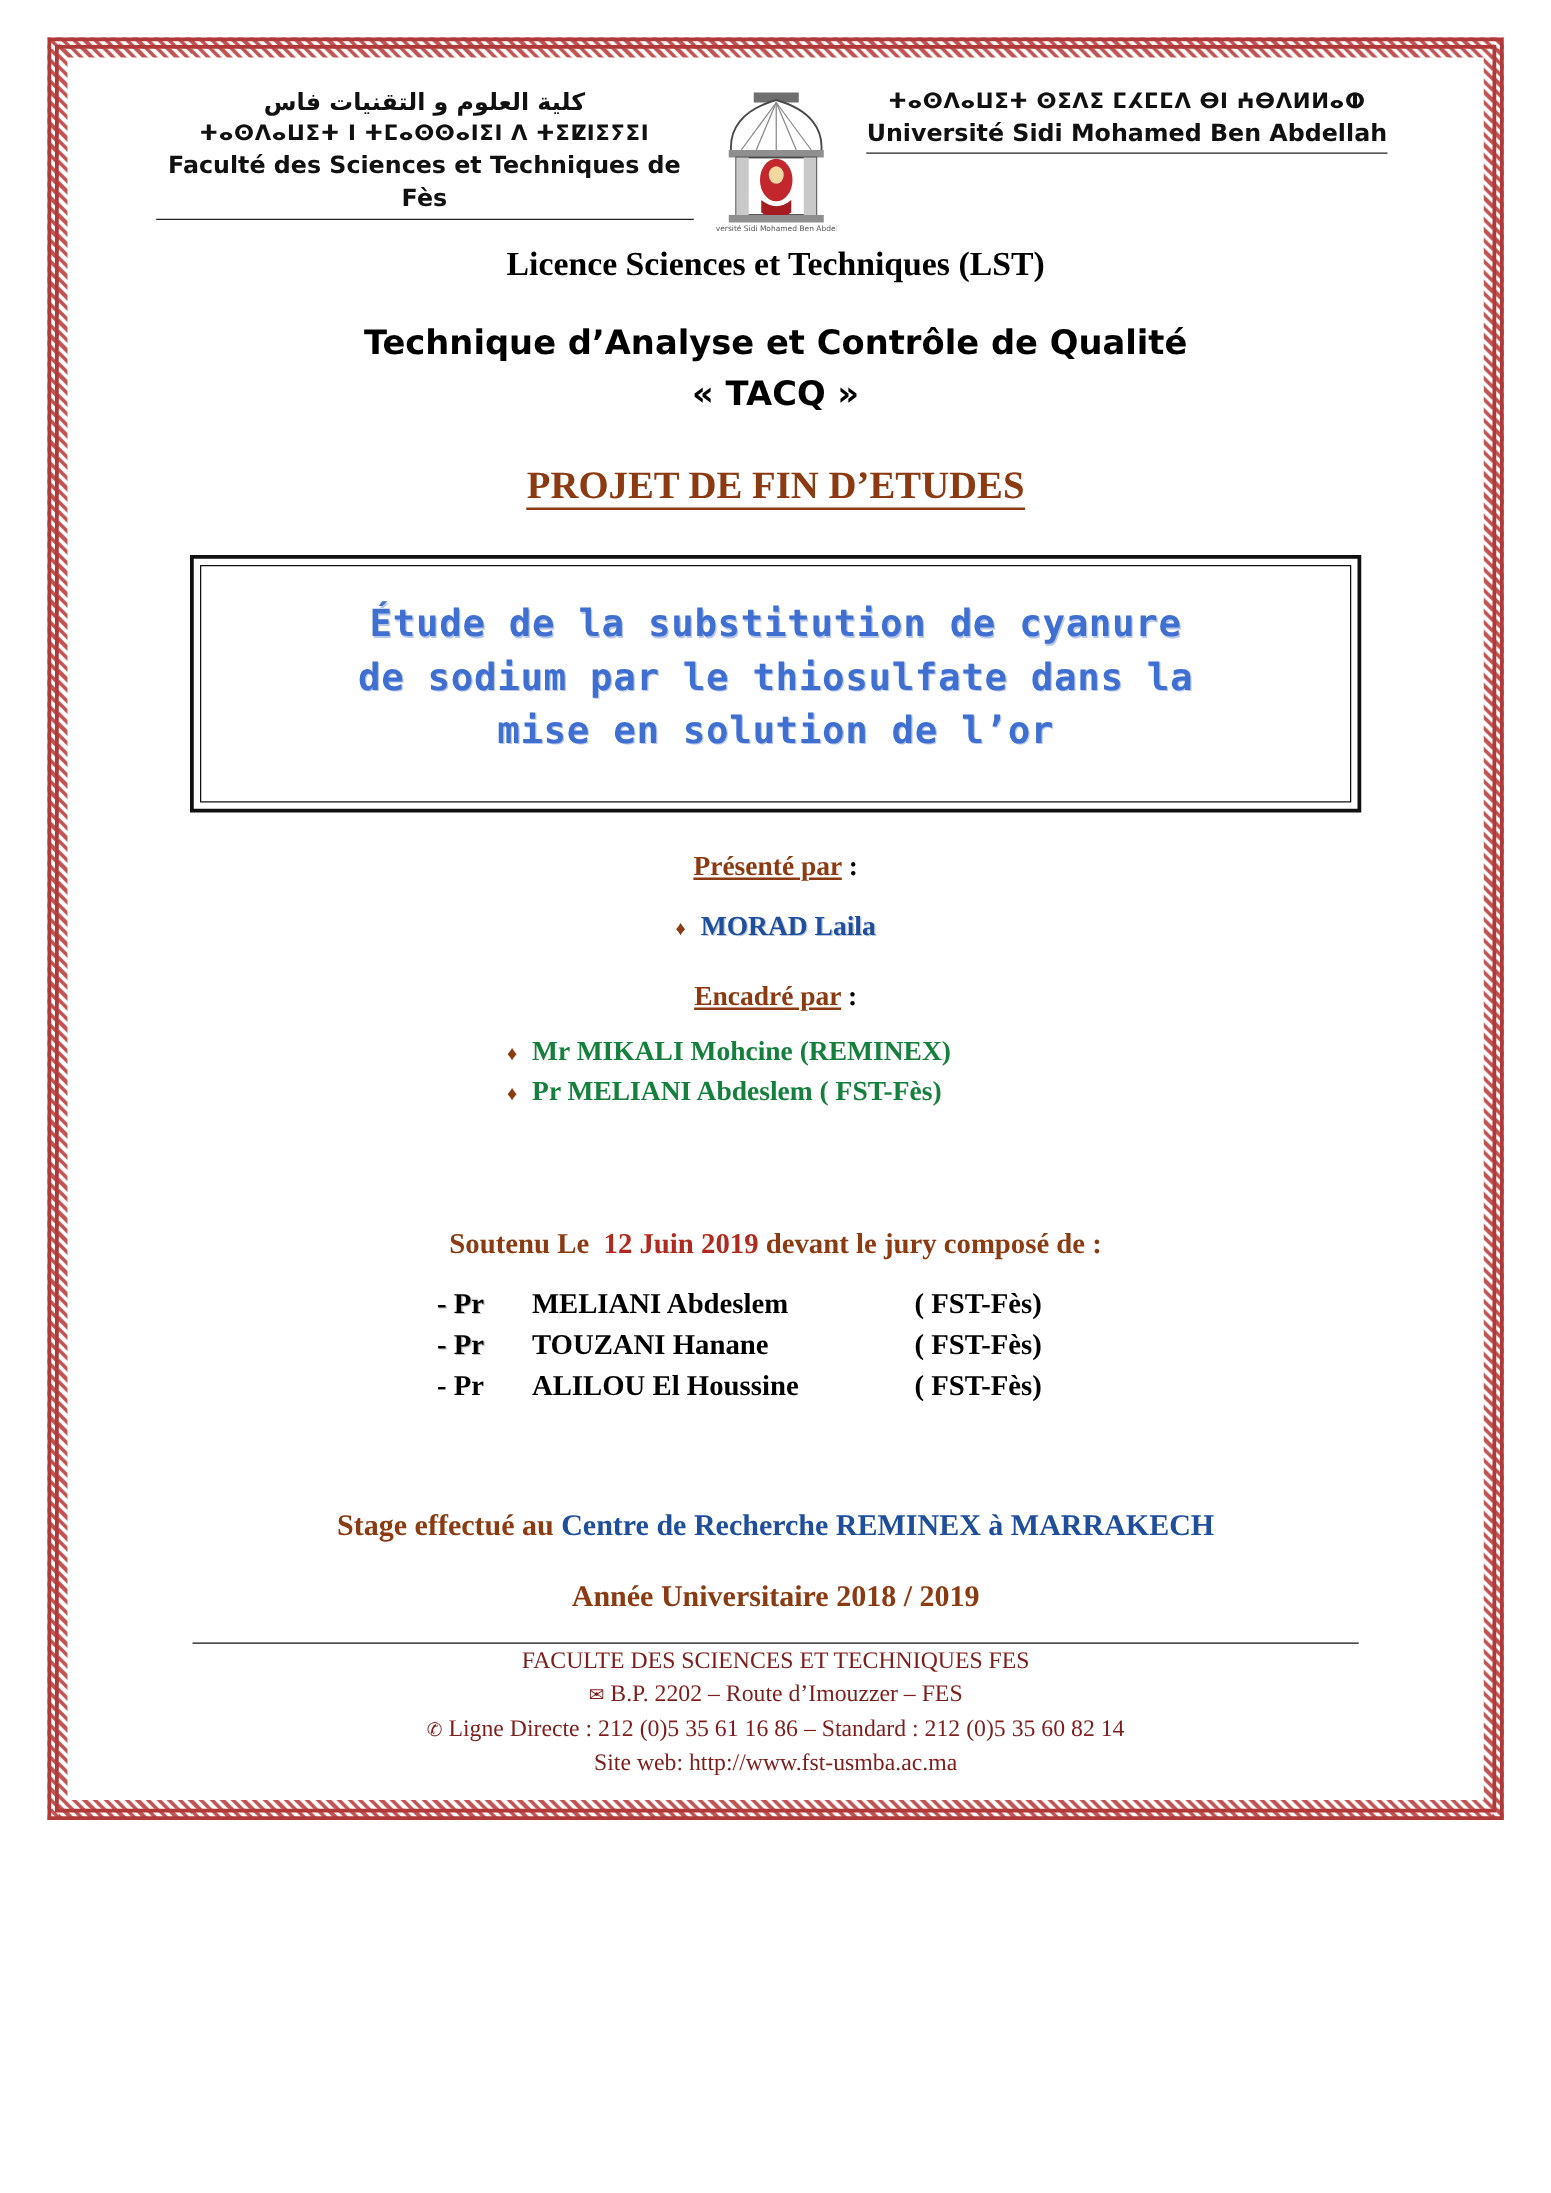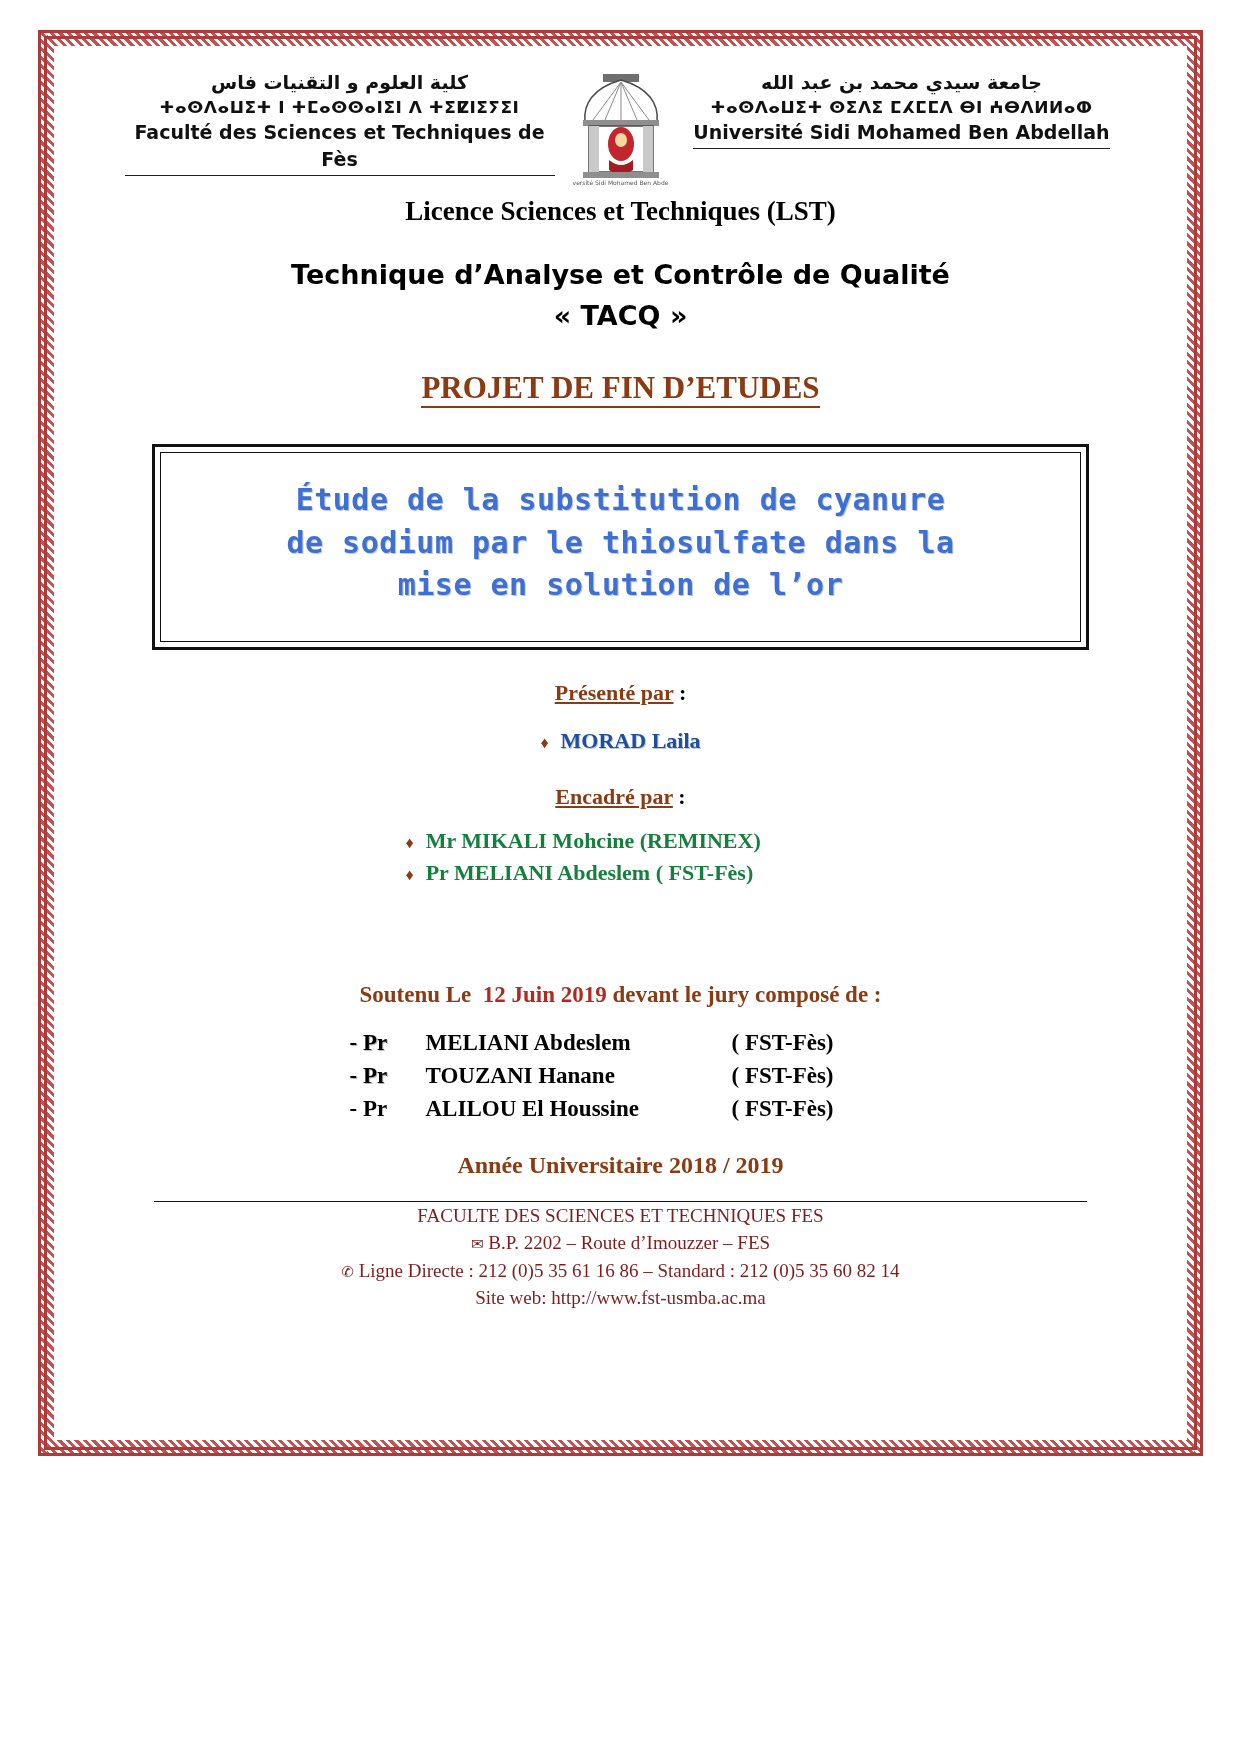--- a/index.html
+++ b/index.html
@@ -282,21 +282,20 @@
             <rect x="70" y="56" width="10" height="46" fill="#c9c9c9"></rect>
             <ellipse cx="48" cy="74" rx="13" ry="17" fill="#c1272d"></ellipse>
             <ellipse cx="48" cy="70" rx="6" ry="7" fill="#f2d7a0"></ellipse>
             <path d="M36 90 q12 10 24 0 l0 10 q-12 8 -24 0 Z" fill="#a61b22"></path>
             <rect x="10" y="102" width="76" height="6" fill="#8f8f8f"></rect>
             <text x="48" y="115" font-size="6" text-anchor="middle" fill="#555" font-family="DejaVu Sans, sans-serif">Université Sidi Mohamed Ben Abdellah</text>
           </svg>
         </div>
 
         <div class="header-side right">
-          <div class="ar">جامعة سيدي محمد بن عبد الله</div>
           <div class="tif">ⵜⴰⵙⴷⴰⵡⵉⵜ ⵙⵉⴷⵉ ⵎⵃⵎⵎⴷ ⴱⵏ ⵄⴱⴷⵍⵍⴰⵀ</div>
           <div class="fr">Université Sidi Mohamed Ben Abdellah</div>
         </div>
       </div>
 
       <div class="lst-title">Licence Sciences et Techniques (LST)</div>
 
       <div class="tacq">
         <div>Technique d’Analyse et Contrôle de Qualité</div>
         <div>« TACQ »</div>
@@ -357,20 +356,24 @@
           <span class="who">TOUZANI Hanane</span>
           <span class="aff">( FST-Fès)</span>
         </div>
         <div class="jury-item">
           <span class="pr">- Pr</span>
           <span class="who">ALILOU El Houssine</span>
           <span class="aff">( FST-Fès)</span>
         </div>
       </div>
 
+      <div class="stage">
+        <span class="red">Stage effectué au</span>
+        <span class="blue">Centre de Recherche REMINEX à MARRAKECH</span>
+      </div>
 
       <div class="year">Année Universitaire 2018 / 2019</div>
 
       <div class="footer-rule"></div>
       <div class="footer">
         <div>FACULTE DES SCIENCES ET TECHNIQUES FES</div>
         <div>
           <span class="mono-icon">✉</span>
           <span>B.P. 2202 – Route d’Imouzzer – FES</span>
         </div>

